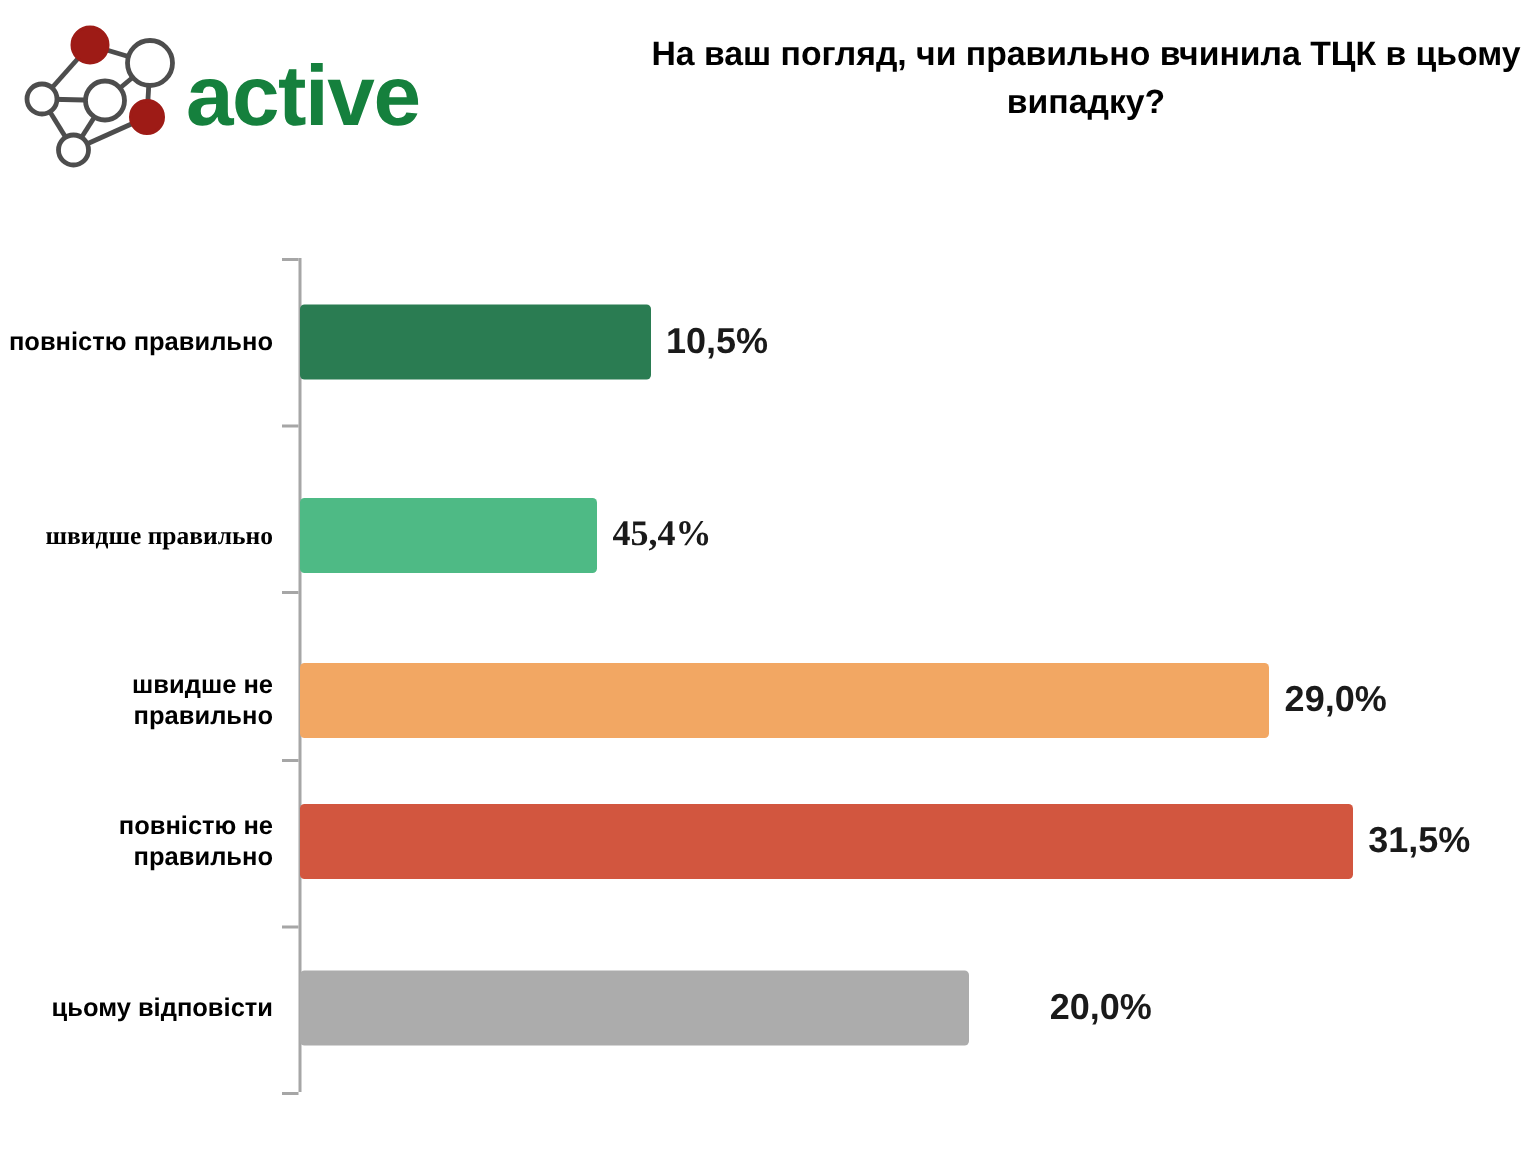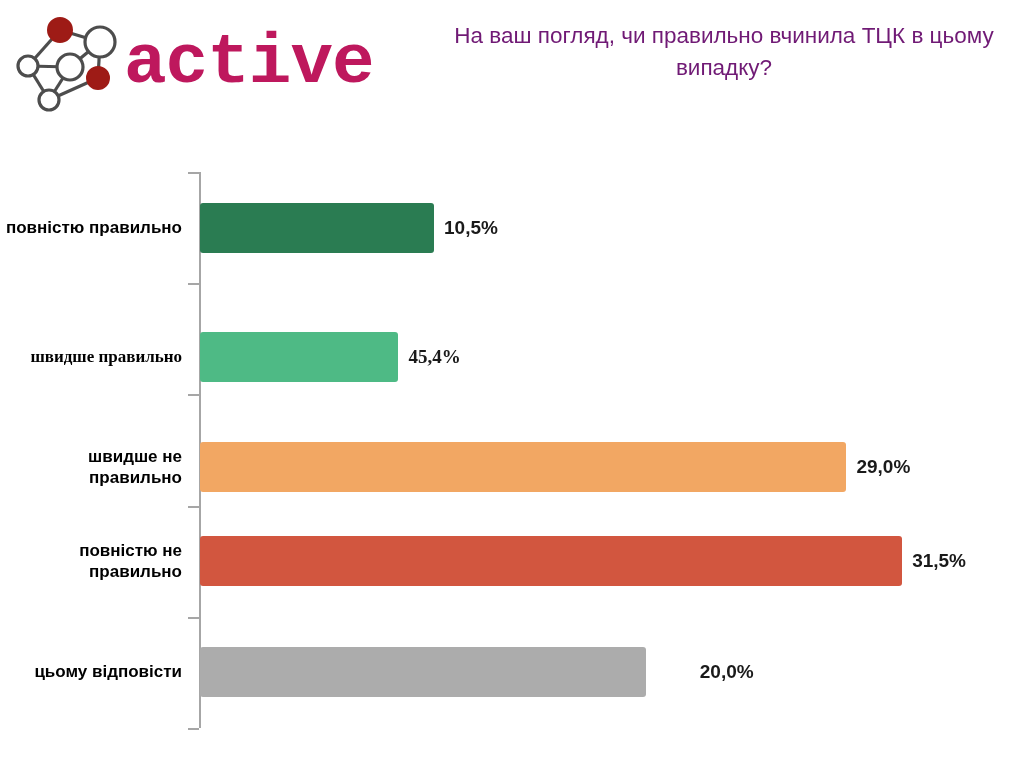--- a/index.html
+++ b/index.html
@@ -32,47 +32,47 @@
     height: 108px;
     flex: 0 0 auto;
   }
   .brand-words {
     margin-left: 4px;
     display: flex;
     flex-direction: column;
     justify-content: center;
   }
   .brand-active {
-    font-family: Liberation Mono, monospace;
-    font-size: 71px;
+    font-family: Liberation Sans, sans-serif;
+    font-size: 57px;
     font-weight: 700;
     line-height: 0.95;
-    color: #be185d;
+    color: #15803d;
     letter-spacing: -1px;
   }
   .brand-group {
     font-family: "DejaVu Sans", sans-serif;
     font-size: 27px;
     font-weight: 700;
     color: #6E6E6E;
     letter-spacing: 9px;
     margin-top: 4px;
     margin-left: 3px;
   }
 
   .chart-title {
     position: absolute;
     left: 432px;
     top: 20px;
     width: 584px;
     text-align: center;
     font-size: 22.5px;
-    font-weight: 400;
+    font-weight: 700;
     line-height: 1.42;
-    color: #701a75;
+    color: #000000;
   }
 
   
   .plot {
     position: absolute;
     left: 0;
     top: 0;
     width: 1024px;
     height: 768px;
     border-radius: 12px;
@@ -116,21 +116,21 @@
     position: absolute;
     left: 200px;
     top: 0;
     height: 50px;
     border-radius: 3px;
   }
   .val-label {
     position: absolute;
     top: 50%;
     transform: translateY(-50%);
-    font-size: 19px;
+    font-size: 24px;
     font-weight: 700;
     color: #1A1A1A;
     white-space: nowrap;
   }
 </style>
 </head>
 <body>
 
 <div class="page">
 

